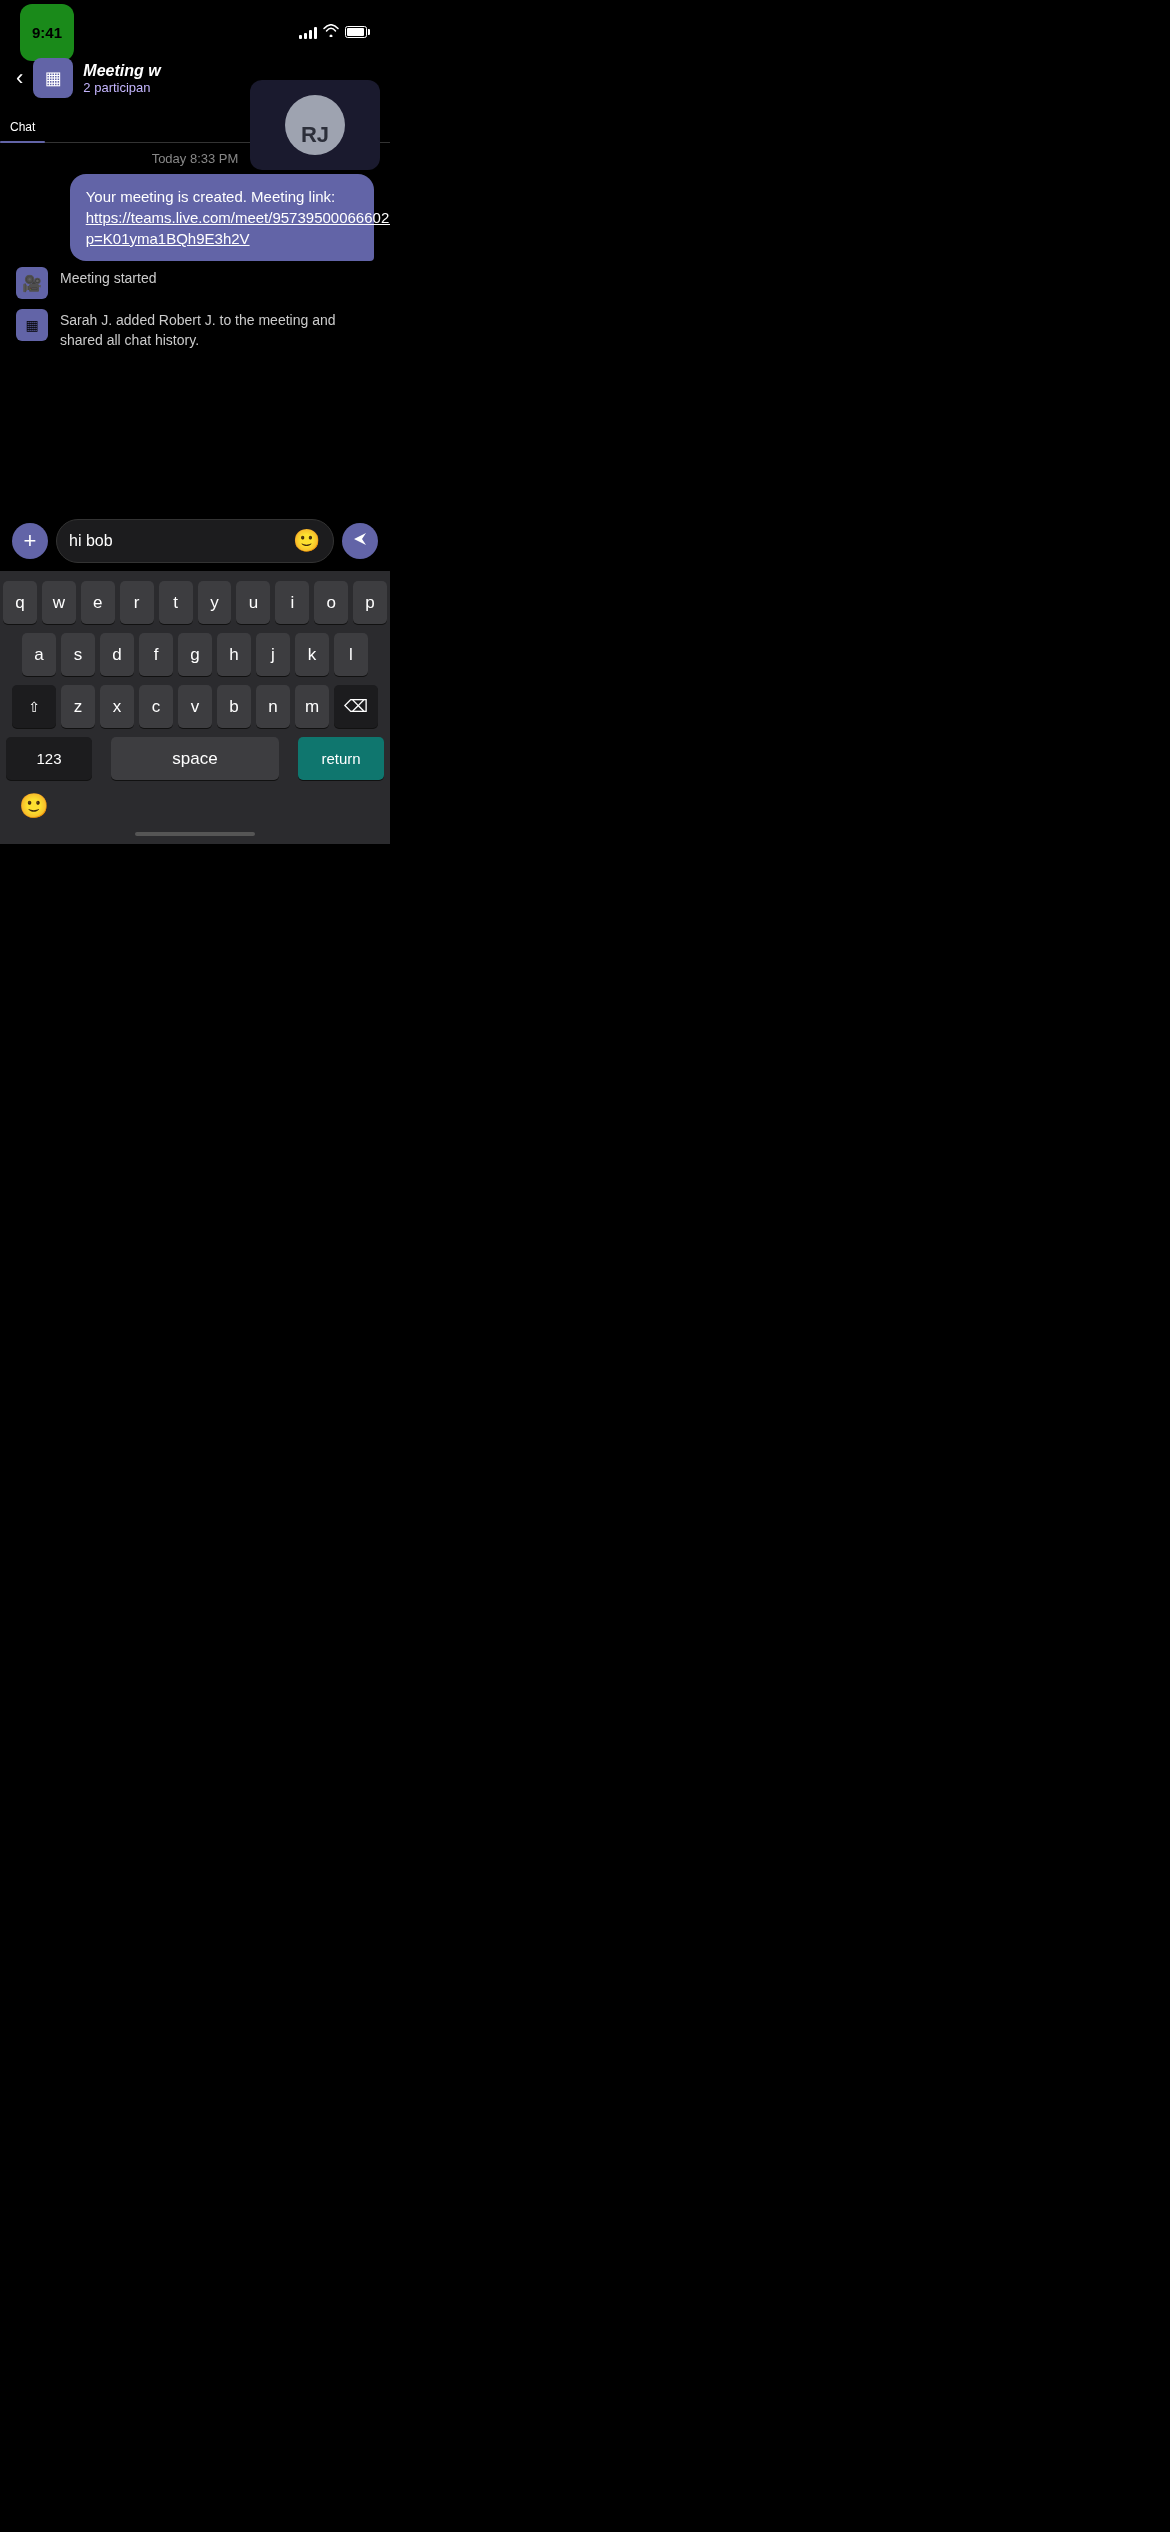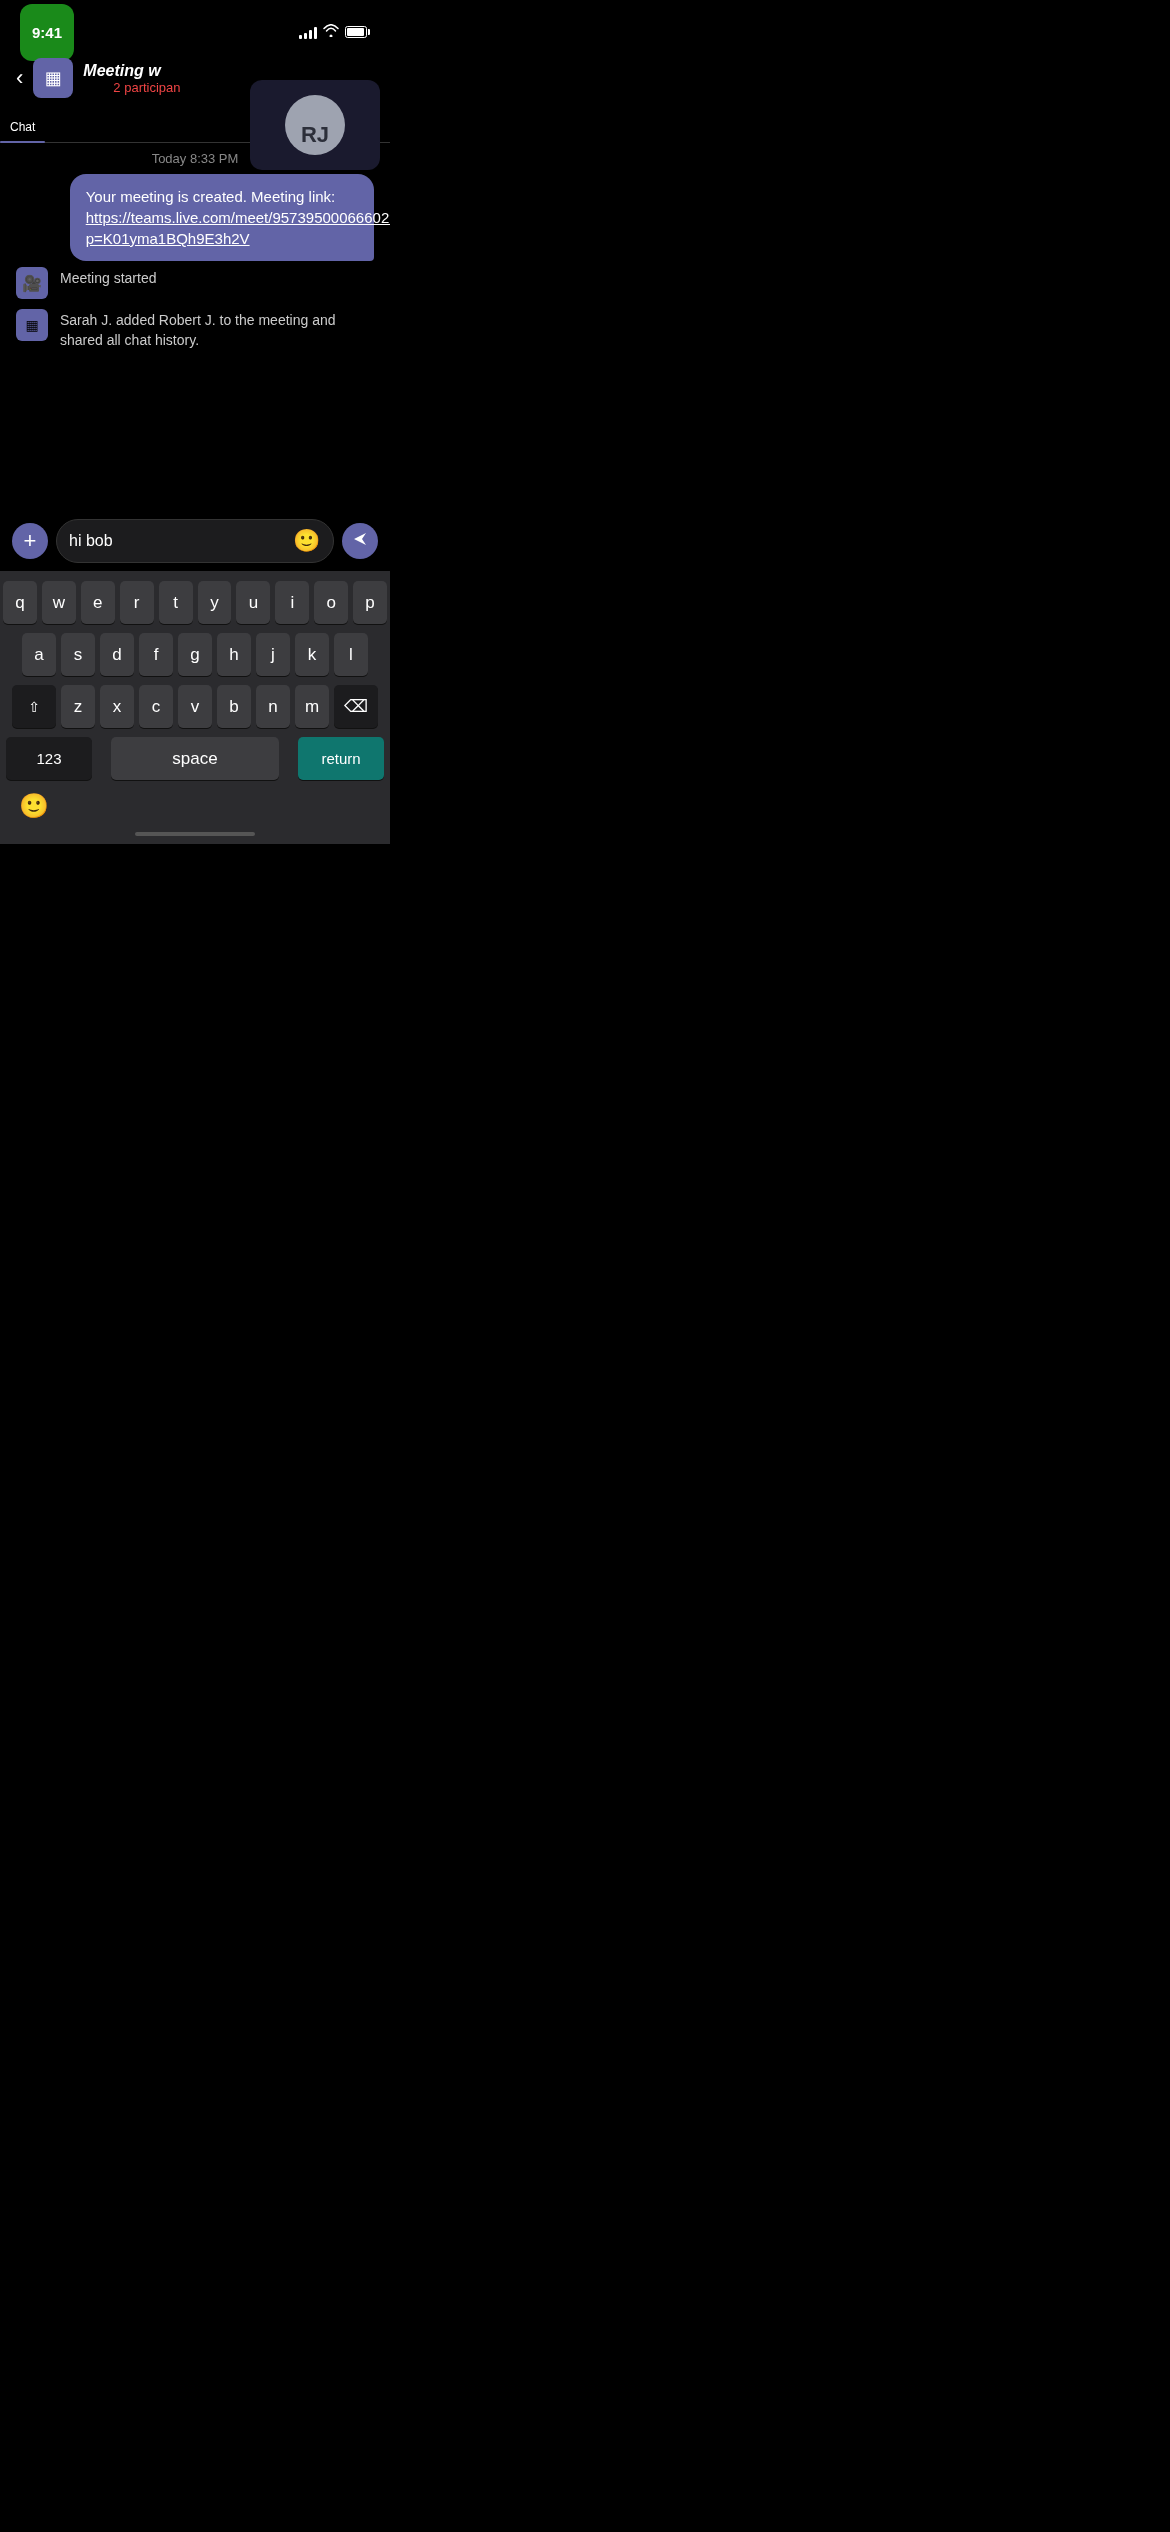--- a/index.html
+++ b/index.html
@@ -18,21 +18,21 @@
     .status-bar {
       display: flex;
       justify-content: space-between;
       align-items: center;
       padding: 14px 20px 0;
       height: 50px;
     }
 
     .status-time {
       background: #1a8a1a;
-      color: #ffffff;
+      color: #000000;
       font-size: 15px;
       font-weight: 600;
       padding: 20px 12px;
       border-radius: 12px;
     }
 
     .status-icons {
       display: flex;
       align-items: center;
       gap: 6px;
@@ -135,23 +135,22 @@
       color: #fff;
       font-size: 16px;
       font-weight: 600;
       white-space: nowrap;
       overflow: hidden;
       text-overflow: ellipsis;
       font-style: italic;
     }
 
     .meeting-participants {
-      color: #ef4444;
+      color: #c4b5fd;
       font-size: 13px;
-      margin-left: 30px;
     }
 
     
     .video-overlay {
       position: absolute;
       top: 80px;
       right: 10px;
       width: 130px;
       height: 90px;
       background: #1a1a2e;

